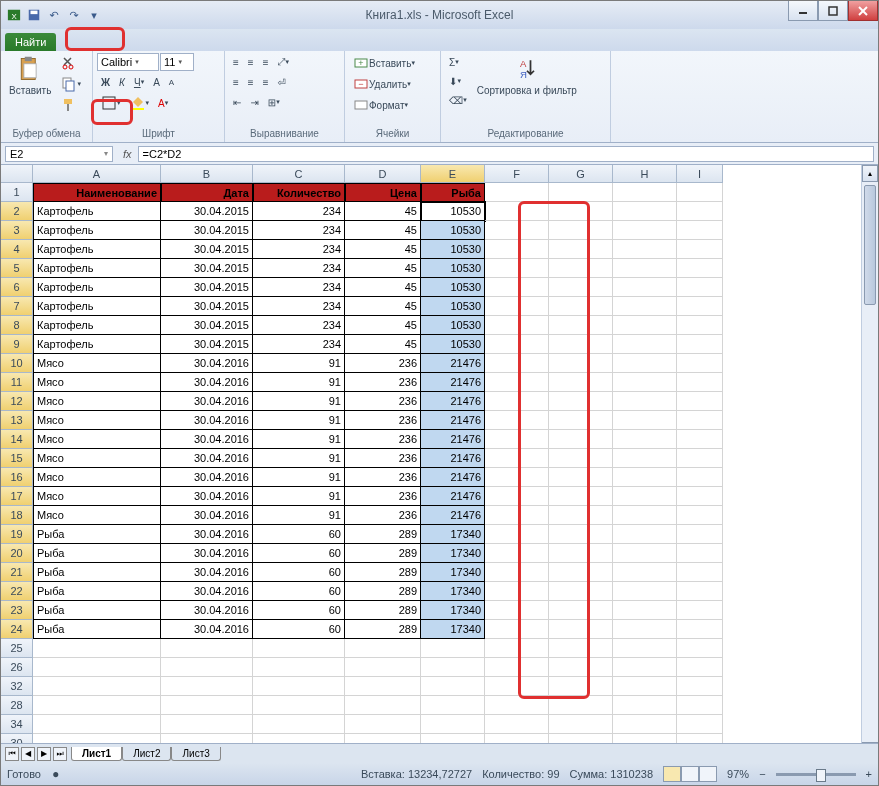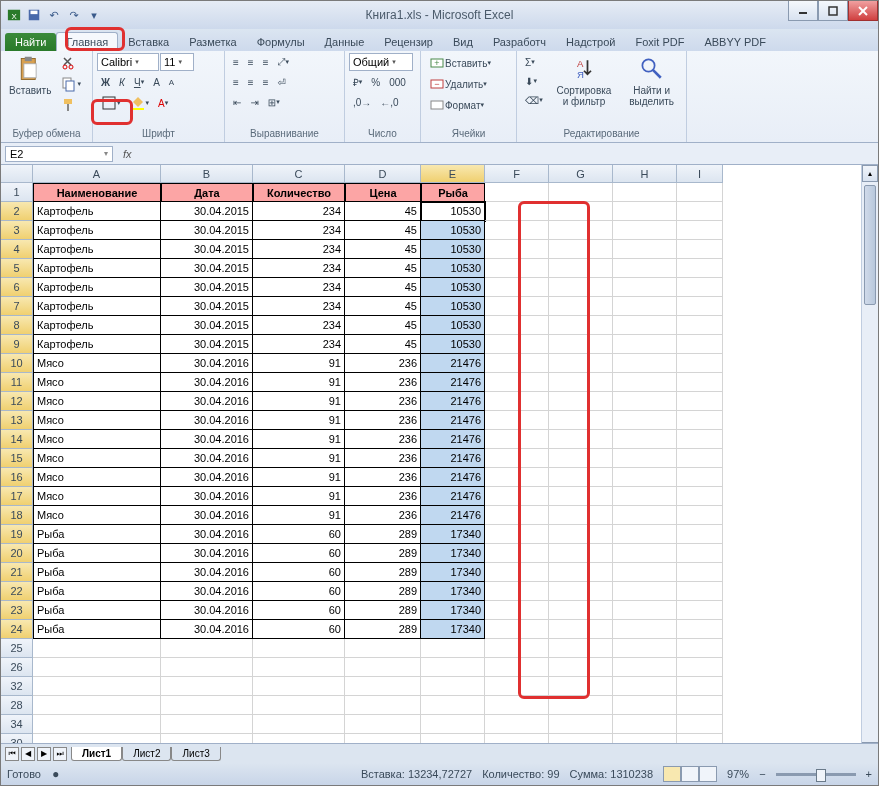--- a/index.html
+++ b/index.html
@@ -47,21 +47,21 @@
 .grid-corner { position: absolute; left: 0; top: 0; width: 32px; height: 18px; background: linear-gradient(#f0f4fa, #dce5f0); border-right: 1px solid #a8b8cc; border-bottom: 1px solid #a8b8cc; }
 .col-headers { position: absolute; left: 32px; top: 0; height: 18px; display: flex; }
 .col-h { background: linear-gradient(#f0f4fa, #dce5f0); border-right: 1px solid #a8b8cc; border-bottom: 1px solid #a8b8cc; text-align: center; font-size: 11px; color: #3a4a5a; line-height: 18px; }
 .col-h.sel { background: linear-gradient(#f8e8b0, #f0d070); }
 .row-headers { position: absolute; left: 0; top: 18px; width: 32px; }
 .row-h { height: 19px; background: linear-gradient(#f0f4fa, #dce5f0); border-right: 1px solid #a8b8cc; border-bottom: 1px solid #a8b8cc; text-align: center; font-size: 11px; color: #3a4a5a; line-height: 19px; }
 .row-h.sel { background: linear-gradient(#f8e8b0, #f0d070); }
 .cells { position: absolute; left: 32px; top: 18px; }
 .row { display: flex; height: 19px; }
 .cell { border-right: 1px solid #d4d4d4; border-bottom: 1px solid #d4d4d4; font-size: 11px; padding: 1px 3px; line-height: 16px; overflow: hidden; white-space: nowrap; }
-.cell.header-cell { background: #fca5a5; font-weight: bold; text-align: center; border: 1px solid #000; }
+.cell.header-cell { background: #b91c1c; font-weight: bold; text-align: right; border: 1px solid #000; }
 .cell.data { border: 1px solid #000; border-top: none; border-left: none; }
 .cell.data:first-child { border-left: 1px solid #000; }
 .cell.num { text-align: right; }
 .cell.sel { background: #c0d8f0; }
 .cell.active { background: #fff; outline: 2px solid #000; outline-offset: -1px; }
 
 
 .sheet-bar { position: absolute; bottom: 22px; left: 0; right: 0; height: 20px; background: #dce5f0; display: flex; align-items: center; font-size: 10px; border-top: 1px solid #a0b0c8; }
 .sheet-nav { display: flex; padding: 0 4px; gap: 2px; }
 .sheet-nav-btn { width: 14px; height: 14px; border: 1px solid #888; background: #f0f4fa; display: flex; align-items: center; justify-content: center; font-size: 8px; cursor: pointer; }
@@ -129,33 +129,20 @@
           <svg width="10" height="10">
             <line x1="1" y1="1" x2="9" y2="9" stroke="#fff" stroke-width="2"></line>
             <line x1="9" y1="1" x2="1" y2="9" stroke="#fff" stroke-width="2"></line>
           </svg>
         </div>
     </div>
   </div>
 
   <div class="tabs">
     <div class="tab-file">Найти</div>
-    <div id="tabs-container" style="display: flex;">
-        <div class="tab active">Главная</div>
-        <div class="tab">Вставка</div>
-        <div class="tab">Разметка</div>
-        <div class="tab">Формулы</div>
-        <div class="tab">Данные</div>
-        <div class="tab">Рецензир</div>
-        <div class="tab">Вид</div>
-        <div class="tab">Разработч</div>
-        <div class="tab">Надстрой</div>
-        <div class="tab">Foxit PDF</div>
-        <div class="tab">ABBYY PDF</div>
-      </div>
   </div>
 
   <div class="ribbon">
     <div class="ribbon-group" style="width:92px">
       <div class="ribbon-group-content">
         <div class="rb-big">
           <svg class="ico" viewBox="0 0 32 32">
               <rect x="6" y="4" width="16" height="24" fill="#d8a050" stroke="#8a6020"></rect>
               <rect x="10" y="2" width="8" height="5" fill="#888"></rect>
               <rect x="9" y="10" width="14" height="16" fill="#fff" stroke="#aaa"></rect>
@@ -253,38 +240,20 @@
         </div>
         <div class="rb-row">
           <div class="rb-btn">⇤</div>
           <div class="rb-btn">⇥</div>
           <div class="rb-btn">⊞<span style="font-size:7px">▾</span></div>
         </div>
       </div>
       <div class="ribbon-group-label">Выравнивание</div>
     </div>
 
-    <div class="ribbon-group" style="width:76px">
-      <div class="ribbon-group-content" style="flex-direction:column;gap:2px">
-        <div class="rb-combo" style="width:64px">
-            <span>Общий</span>
-            <span class="dd">▾</span>
-          </div>
-        <div class="rb-row">
-          <div class="rb-btn">₽<span style="font-size:7px">▾</span></div>
-          <div class="rb-btn">%</div>
-          <div class="rb-btn">000</div>
-        </div>
-        <div class="rb-row">
-          <div class="rb-btn">,0→</div>
-          <div class="rb-btn">←,0</div>
-        </div>
-      </div>
-      <div class="ribbon-group-label">Число</div>
-    </div>
 
 
     <div class="ribbon-group" style="width:96px">
       <div class="ribbon-group-content" style="flex-direction:column;gap:1px">
         <div class="rb-btn">
             <svg class="ico-svg" viewBox="0 0 16 16">
               <rect x="2" y="4" width="12" height="8" fill="#fff" stroke="#4a8a4a"></rect>
               <text x="8" y="11" font-size="9" fill="#4a8a4a" text-anchor="middle">+</text>
             </svg> 
             <span>Вставить</span> 
@@ -317,38 +286,32 @@
           <div class="rb-btn">⌫<span style="font-size:7px">▾</span></div>
         </div>
         <div class="rb-big">
           <svg class="ico" viewBox="0 0 32 32">
               <text x="8" y="14" font-size="11" fill="#c04040">A</text>
               <text x="8" y="26" font-size="11" fill="#4060c0">Я</text>
               <path d="M20 6 L20 22 M16 18 L20 22 L24 18" stroke="#333" fill="none" stroke-width="2"></path>
             </svg>
           <span style="text-align:center;line-height:1.1">Сортировка и фильтр</span>
         </div>
-        <div class="rb-big">
-          <svg class="ico" viewBox="0 0 32 32">
-              <circle cx="12" cy="12" r="7" fill="none" stroke="#4060c0" stroke-width="2"></circle>
-              <line x1="17" y1="17" x2="26" y2="26" stroke="#4060c0" stroke-width="3"></line>
-            </svg>
-          <span style="text-align:center;line-height:1.1">Найти и выделить</span>
-        </div>
       </div>
       <div class="ribbon-group-label">Редактирование</div>
     </div>
   </div>
 
   <div class="formula-bar">
     <div class="name-box">
         <span>E2</span>
         <span style="font-size:8px;color:#888">▾</span>
       </div>
     <span class="fx-lbl">fx</span>
+    <div class="formula-input"><span>=C2*D2</span></div>
   </div>
 
   <div class="grid-area">
     <div class="grid-corner"></div>
     <div class="col-headers" id="col-headers">
         <div class="col-h" style="width: 128px;">A</div>
         <div class="col-h" style="width: 92px;">B</div>
         <div class="col-h" style="width: 92px;">C</div>
         <div class="col-h" style="width: 76px;">D</div>
         <div class="col-h sel" style="width: 64px;">E</div>

